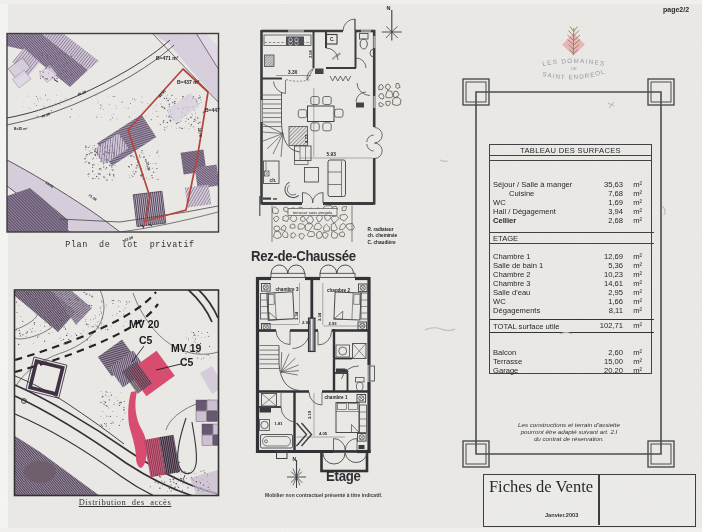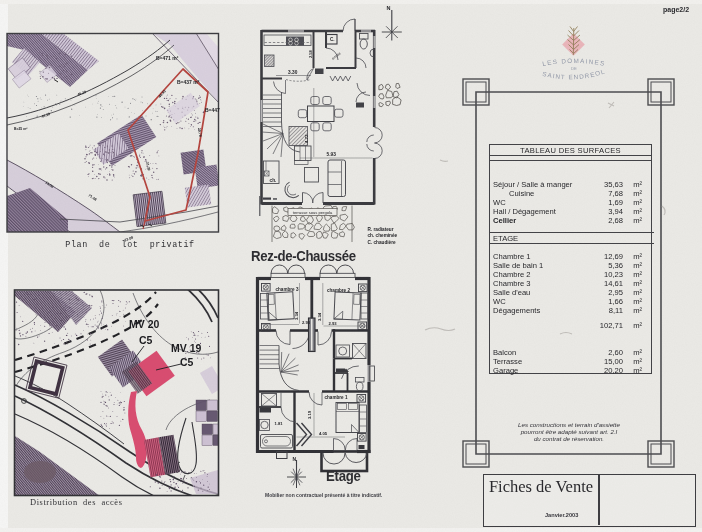--- a/index.html
+++ b/index.html
@@ -994,21 +994,21 @@
       </g>
       <rect x="14.5" y="10" width="204" height="205.5" fill="none" stroke="#2f2f33" stroke-width="1.6"></rect>
       <g font-family="Liberation Sans" fill="#17171b" font-weight="bold">
         <text x="129" y="48" font-size="10.5">MV 20</text>
         <text x="139" y="63.5" font-size="10.5">C5</text>
         <text x="171" y="72" font-size="10.5">MV 19</text>
         <text x="180" y="86" font-size="10.5">C5</text>
       </g>
     </svg>
 
-<div class="abs t" style="left:30px;top:498px;width:190px;text-align:left;font-family:'Liberation Serif',serif;font-size:8.4px;letter-spacing:0.6px;color:#2c2c30;">Distribution&nbsp; des&nbsp; accès</div>
+<div class="abs t" style="left:30px;top:498px;width:190px;text-align:center;font-family:'Liberation Serif',serif;font-size:8.4px;letter-spacing:0.6px;color:#2c2c30;text-decoration:underline;">Distribution&nbsp; des&nbsp; accès</div>
 
 <div class="abs t" style="left:386.5px;top:4.5px;font-size:5.5px;font-weight:bold;">N</div>
 
 <svg id="rdc" class="abs" style="left:250px;top:10px" width="165" height="235" viewBox="0 0 165 235">
       <defs>
         <pattern id="closetH" width="2.6" height="2.6" patternUnits="userSpaceOnUse" patternTransform="rotate(45)">
           <rect width="2.6" height="2.6" fill="#e9e7e3"></rect>
           <rect width="0.8" height="2.6" fill="#8f8d90"></rect>
         </pattern>
         <pattern id="sinkH" width="2" height="2" patternUnits="userSpaceOnUse" patternTransform="rotate(45)">
@@ -1458,20 +1458,21 @@
  <div class="abs" style="left:3px;top:143px;">Salle d'eau</div>
       <div class="abs" style="right:28px;top:143px;">2,95</div>
       <div class="abs" style="right:9px;top:143px;">m²</div>
  <div class="abs" style="left:3px;top:152px;">WC</div>
       <div class="abs" style="right:28px;top:152px;">1,66</div>
       <div class="abs" style="right:9px;top:152px;">m²</div>
  <div class="abs" style="left:3px;top:161px;">Dégagements</div>
       <div class="abs" style="right:28px;top:161px;">8,11</div>
       <div class="abs" style="right:9px;top:161px;">m²</div>
 
+ <div class="abs" style="left:0;top:174px;width:100%;height:10px;border-top:1.3px solid #2e2e33;border-bottom:1.3px solid #2e2e33;padding:1.5px 0 0 3px;">TOTAL surface utile</div>
  <div class="abs" style="right:28px;top:176px;">102,71</div>
       <div class="abs" style="right:9px;top:176px;">m²</div>
 
  <div class="abs" style="left:3px;top:203px;">Balcon</div>
       <div class="abs" style="right:28px;top:203px;">2,60</div>
       <div class="abs" style="right:9px;top:203px;">m²</div>
  <div class="abs" style="left:3px;top:212px;">Terrasse</div>
       <div class="abs" style="right:28px;top:212px;">15,00</div>
       <div class="abs" style="right:9px;top:212px;">m²</div>
  <div class="abs" style="left:3px;top:221px;">Garage</div>

